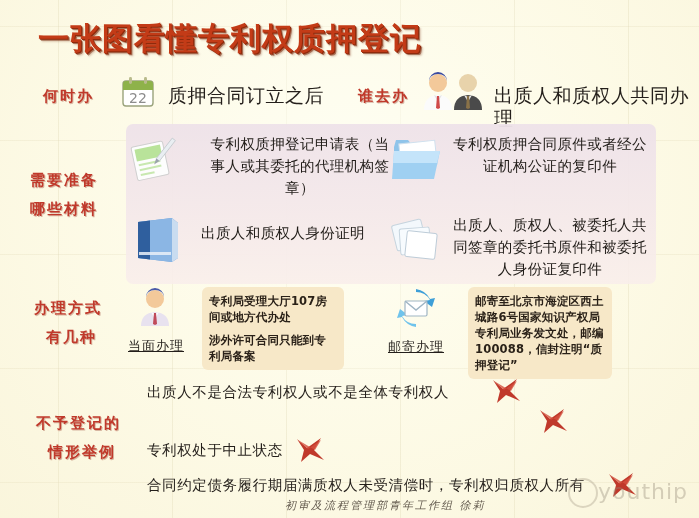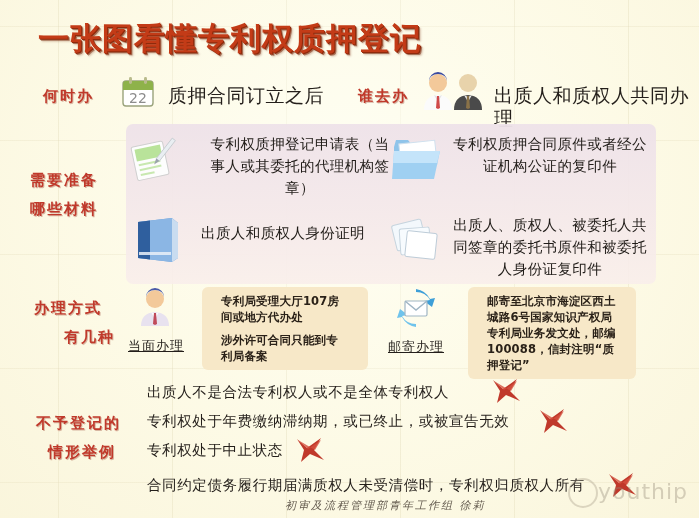--- a/index.html
+++ b/index.html
@@ -86,21 +86,21 @@
 
   
   .note-box {
     position: absolute;
     background: #f7e8c8;
     border-radius: 6px;
     font-size: 11.5px;
     font-weight: bold;
     color: #2a2118;
     line-height: 16px;
-    padding: 6px 19px;
+    padding: 6px 7px;
     letter-spacing: 0.2px;
   }
   .method-label {
     position: absolute;
     font-size: 13px;
     color: #241f1b;
     letter-spacing: 1px;
     text-decoration: underline;
   }
 
@@ -231,21 +231,21 @@
   <div style="position:absolute; left:390px; top:216px; width:54px; height:48px;">
     <svg width="54" height="48" viewBox="0 0 54 48">
       <rect x="4" y="6" width="30" height="26" rx="2" fill="#f3f8fc" stroke="#c6d4de" stroke-width="1" transform="rotate(-14 19 19)"></rect>
       <rect x="10" y="12" width="30" height="26" rx="2" fill="#f7fbfe" stroke="#c6d4de" stroke-width="1" transform="rotate(-4 25 25)"></rect>
       <rect x="16" y="16" width="30" height="26" rx="2" fill="#ffffff" stroke="#bdccd8" stroke-width="1" transform="rotate(6 31 29)"></rect>
     </svg>
   </div>
   <div class="mat-text" style="position:absolute; left:450px; top:214px; width:200px;">出质人、质权人、被委托人共同签章的委托书原件和被委托人身份证复印件</div>
 
   <div class="row-label" style="left:34px; top:296px;">办理方式</div>
-  <div class="row-label" style="left:46px; top:325px;margin-left:18px;">有几种</div>
+  <div class="row-label" style="left:46px; top:325px;">有几种</div>
 
   <div style="position:absolute; left:136px; top:286px; width:38px; height:42px;">
     <svg width="38" height="42" viewBox="0 0 38 42">
       <circle cx="19" cy="13" r="9" fill="#f3c99a"></circle>
       <path d="M10 11 a9 9 0 0 1 18 0 a9 7 0 0 0 -18 0 Z" fill="#4a5aa8"></path>
       <path d="M5 40 q0 -13 14 -14 q14 1 14 14 Z" fill="#e8e2ef"></path>
       <path d="M15 26 l4 7 l4 -7 l-4 2 Z" fill="#fbfbfb"></path>
       <path d="M18 27 l2 0 l1 11 l-2 1 l-2 -1 Z" fill="#c04a5a"></path>
     </svg>
   </div>
@@ -275,21 +275,20 @@
   <div class="row-label" style="left:36px; top:411px;">不予登记的</div>
 
   <div class="deny-item" style="left:147px; top:383px;">出质人不是合法专利权人或不是全体专利权人</div>
   <div class="xmark" style="left:491px; top:378px;">
     <svg width="30" height="26" viewBox="0 0 30 26">
       <path d="M2 2 L12 11 L26 1 L19 13 L29 23 L15 17 L6 25 L9 13 Z" fill="#c0392b"></path>
       <path d="M3 3 L13 12 L26 3 L20 13 Z" fill="#d4503f" opacity="0.8"></path>
     </svg>
   </div>
 
-  <div class="deny-item" style="left:147px; top:412px;">专利权处于年费缴纳滞纳期，或已终止，或被宣告无效</div>
   <div class="xmark" style="left:538px; top:408px;">
     <svg width="30" height="26" viewBox="0 0 30 26">
       <path d="M2 2 L12 11 L26 1 L19 13 L29 23 L15 17 L6 25 L9 13 Z" fill="#c0392b"></path>
       <path d="M3 3 L13 12 L26 3 L20 13 Z" fill="#d4503f" opacity="0.8"></path>
     </svg>
   </div>
 
   <div class="deny-item" style="left:147px; top:441px;">专利权处于中止状态</div>
   <div class="xmark" style="left:295px; top:437px;">
     <svg width="30" height="26" viewBox="0 0 30 26">

